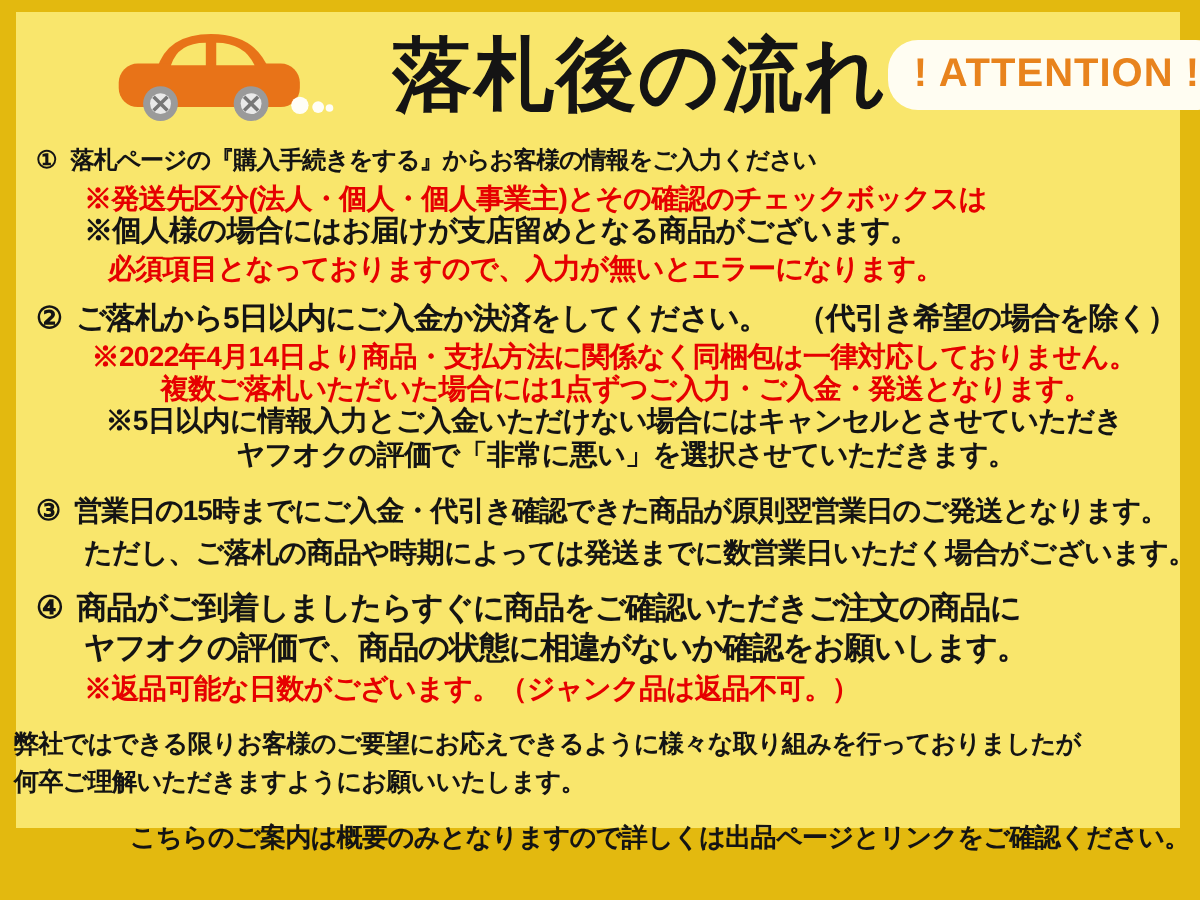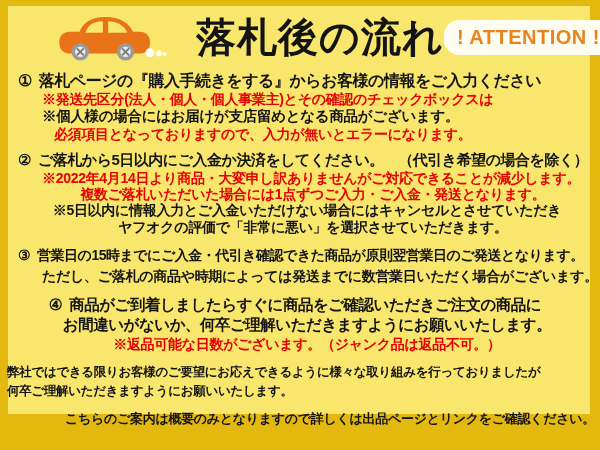--- a/index.html
+++ b/index.html
@@ -37,34 +37,34 @@
     background: var(--badge-bg, #FFFDF2);
     color: var(--accent, #E8831D);
     font-size: 20px;
     line-height: 1;
     padding: 7px 13px 8px;
     border-radius: 15px;
     letter-spacing: 0.5px;
     white-space: nowrap;
   }
   .step { color: var(--ink, #141414); white-space: nowrap; }
-  .step-heading { font-size: 16px; letter-spacing: -0.5px; line-height: 21px; }
+  .step-heading { font-size: 12px; letter-spacing: -0.5px; line-height: 21px; }
   .num { margin-right: 7px; }
   .note { margin-left: 24px; font-size: 14px; letter-spacing: -0.3px; line-height: 16px; }
   .cont { margin-left: 36px; }
   .red { color: var(--red, #E60000); }
   .step-1 { margin-top: 6px; }
   .step-1 .note.black { font-size: 14.5px; line-height: 19px; }
   .step-2 { margin-top: 7px; text-align: center; }
   .step-2 .note.black { font-size: 14px; line-height: 17px; }
   .step-2 .step-heading { font-size: 15px; }
   .step-3 { margin-top: 9px; }
   .step-3 .step-heading { font-size: 14px; letter-spacing: -0.5px; line-height: 21px; }
   .step-3 .note { font-size: 14px; line-height: 21px; margin-left: 24px; }
-  .step-4 { margin-top: 8px; text-align: center; }
+  .step-4 { margin-top: 8px; }
   .step-4 .step-heading { font-size: 15.5px; line-height: 20px; }
   .step-4 .note.black { font-size: 15.5px; line-height: 20px; letter-spacing: -0.5px; }
   .step-4 .note.red { font-size: 14px; line-height: 19px; }
   .footer {
     position: absolute;
     left: 0; top: 356px;
     width: 600px;
     color: var(--ink, #141414);
     padding: 7px 4px 0 7px;
     white-space: nowrap;
@@ -98,34 +98,34 @@
 
   <div class="step step-1">
     <div class="step-heading"><span class="num">①</span><span>落札ページの『購入手続きをする』からお客様の情報をご入力ください</span></div>
     <div class="note red">※発送先区分(法人・個人・個人事業主)とその確認のチェックボックスは</div>
     <div class="note black">※個人様の場合にはお届けが支店留めとなる商品がございます。</div>
     <div class="note red cont">必須項目となっておりますので、入力が無いとエラーになります。</div>
   </div>
 
   <div class="step step-2">
     <div class="step-heading"><span class="num">②</span><span>ご落札から5日以内にご入金か決済をしてください。　（代引き希望の場合を除く）</span></div>
-    <div class="note red">※2022年4月14日より商品・大変申し訳ありませんがご対応できることが減少します。</div>
+    <div class="note red">※2022年4月14日より商品・支払方法に関係なく同梱包は一律対応しておりません。</div>
     <div class="note red cont">複数ご落札いただいた場合には1点ずつご入力・ご入金・発送となります。</div>
     <div class="note black">※5日以内に情報入力とご入金いただけない場合にはキャンセルとさせていただき</div>
     <div class="note black cont">ヤフオクの評価で「非常に悪い」を選択させていただきます。</div>
   </div>
 
   <div class="step step-3">
     <div class="step-heading"><span class="num">③</span><span>営業日の15時までにご入金・代引き確認できた商品が原則翌営業日のご発送となります。</span></div>
     <div class="note black">ただし、ご落札の商品や時期によっては発送までに数営業日いただく場合がございます。</div>
   </div>
 
   <div class="step step-4">
     <div class="step-heading"><span class="num">④</span><span>商品がご到着しましたらすぐに商品をご確認いただきご注文の商品に</span></div>
-    <div class="note black">お間違いがないか、何卒ご理解いただきますようにお願いいたします。</div>
+    <div class="note black">ヤフオクの評価で、商品の状態に相違がないか確認をお願いします。</div>
     <div class="note red">※返品可能な日数がございます。（ジャンク品は返品不可。）</div>
   </div>
 </div>
 
 <div class="footer">
   <div class="footer-line">弊社ではできる限りお客様のご要望にお応えできるように様々な取り組みを行っておりましたが</div>
   <div class="footer-line">何卒ご理解いただきますようにお願いいたします。</div>
   <div class="bottom-line">こちらのご案内は概要のみとなりますので詳しくは出品ページとリンクをご確認ください。</div>
 </div>
 

